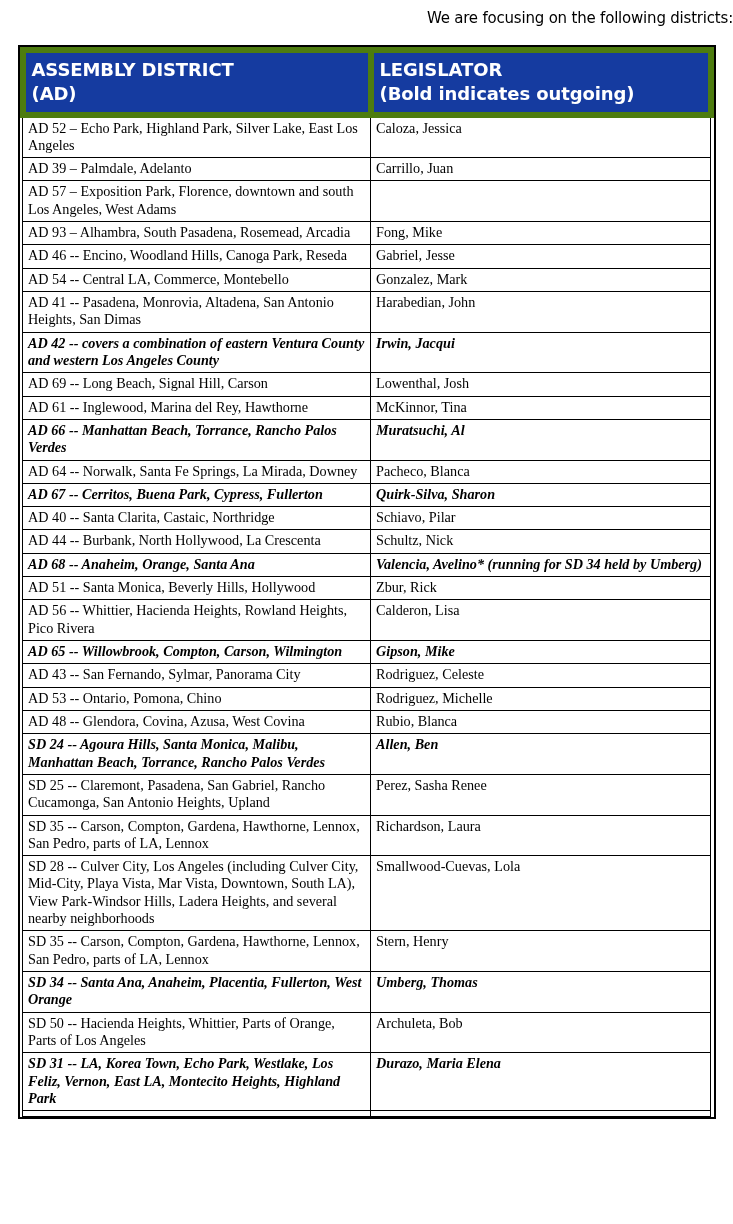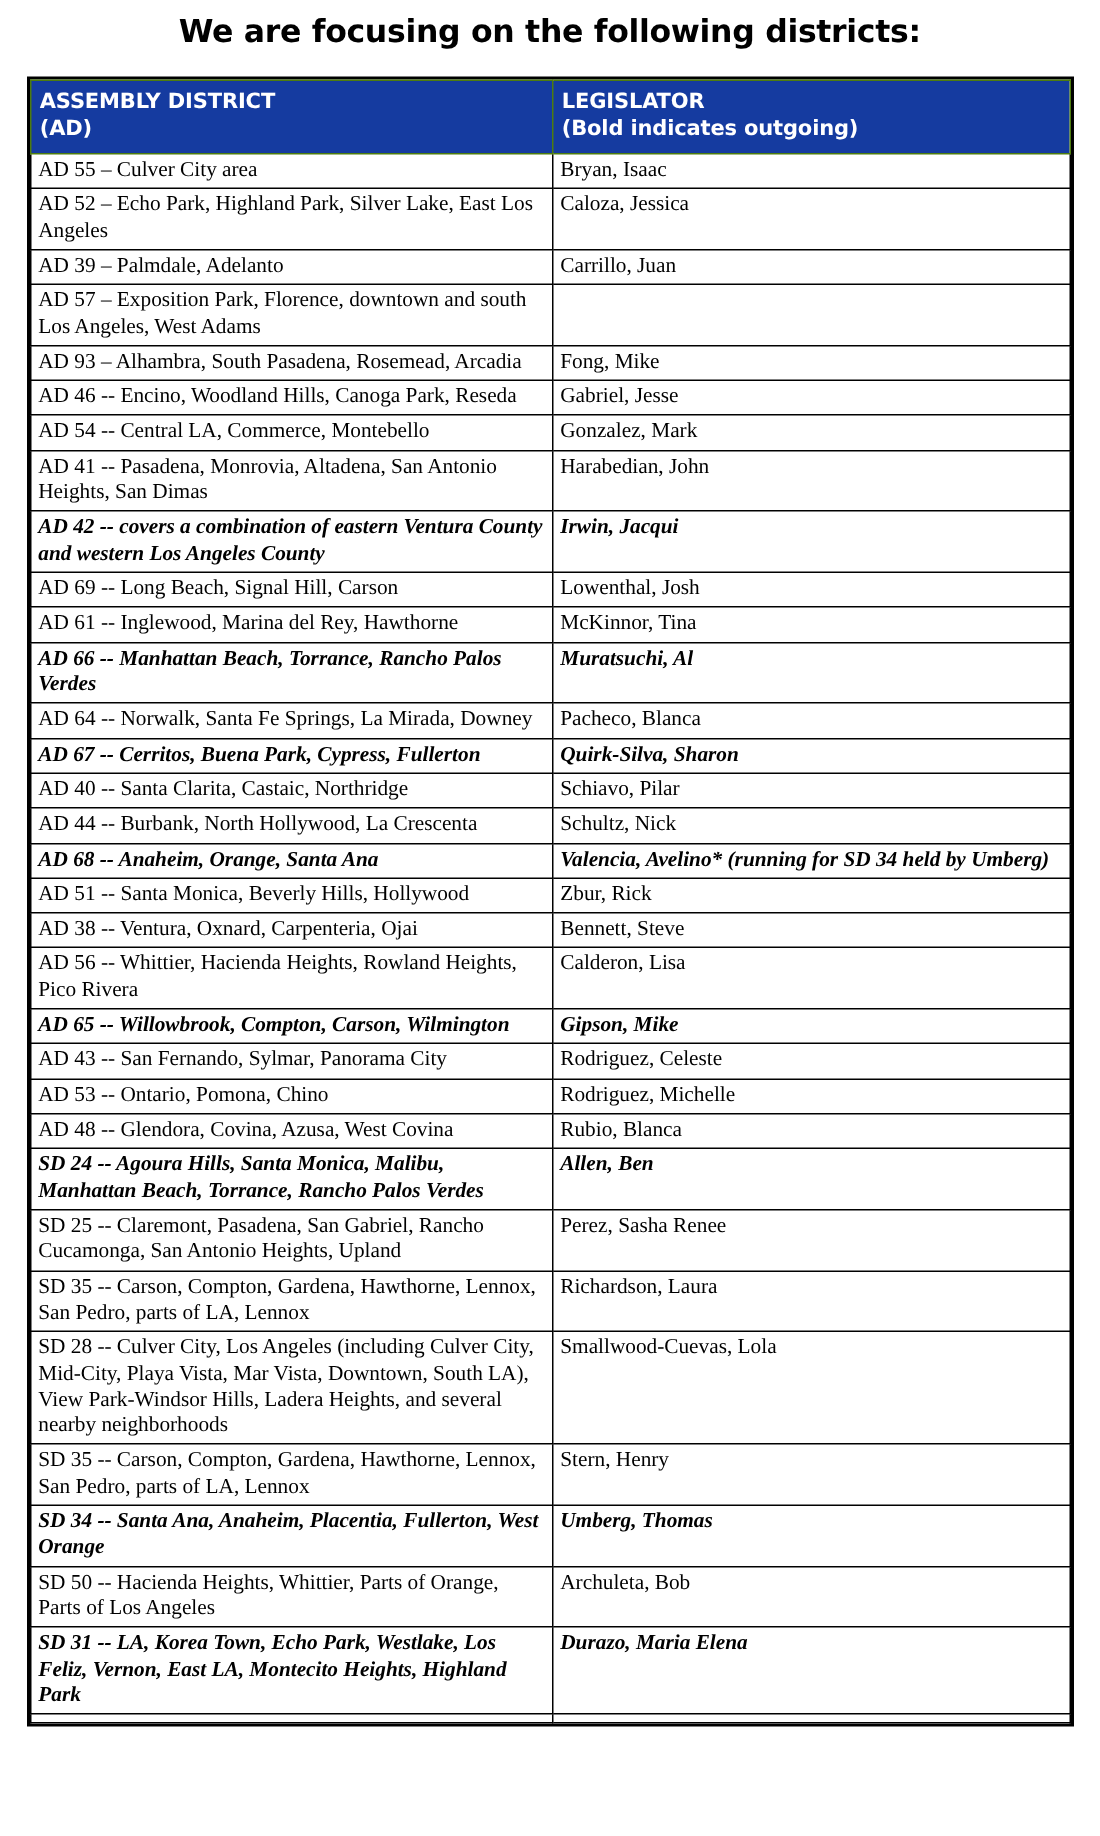--- a/index.html
+++ b/index.html
@@ -14,24 +14,24 @@
     color: #000000;
     overflow: hidden;
   }
   .page {
     position: relative;
     width: 733px;
     height: 1224px;
     box-sizing: border-box;
   }
   .doc-title {
-    text-align: center;
+    text-align: right;
     font-family: "DejaVu Sans", sans-serif;
-    font-weight: bold;
-    font-size: 21px;
+    font-weight: normal;
+    font-size: 15px;
     letter-spacing: -0.2px;
     margin: 0;
     padding-top: 9px;
     padding-bottom: 0;
     color: #000000;
   }
   .table-wrap {
     margin: 0 auto;
     width: 698px;
     margin-top: 18px;
@@ -44,26 +44,26 @@
     table-layout: fixed;
   }
   table.districts col.c-district { width: 348px; }
   table.districts col.c-legislator { width: auto; }
 
   tr.section-header th {
     background: #153ba0;
     color: #ffffff;
     font-family: "DejaVu Sans", sans-serif;
     font-weight: bold;
-    font-size: 14px;
+    font-size: 18px;
     line-height: 1.32;
     text-align: left;
     vertical-align: top;
     padding: 5px 6px 6px 6px;
-    border: 1px solid #4d7c0f;
+    border: 6px solid #4d7c0f;
     letter-spacing: -0.1px;
   }
   tr.section-header th .hdr-line2 {
     display: block;
   }
   tr.data-row td {
     border: 1px solid #000000;
     padding: 2px 5px 3px 5px;
     font-size: 14.2px;
     line-height: 1.22;
@@ -93,28 +93,20 @@
         <col class="c-district">
         <col class="c-legislator">
       </colgroup>
       <tbody id="table-body">
           <tr class="section-header">
             <th><span>ASSEMBLY DISTRICT</span><span class="hdr-line2">(AD)</span></th>
             <th><span>LEGISLATOR</span><span class="hdr-line2">(Bold indicates outgoing)</span></th>
           </tr>
           <tr class="data-row">
             <td>
-              <span class="cell-text">AD 55 – Culver City area</span>
-            </td>
-            <td>
-              <span class="cell-text">Bryan, Isaac</span>
-            </td>
-          </tr>
-          <tr class="data-row">
-            <td>
               <span class="cell-text">AD 52 – Echo Park, Highland Park, Silver Lake, East Los Angeles</span>
             </td>
             <td>
               <span class="cell-text">Caloza, Jessica</span>
             </td>
           </tr>
           <tr class="data-row">
             <td>
               <span class="cell-text">AD 39 – Palmdale, Adelanto</span>
             </td>
@@ -233,28 +225,20 @@
             <td>
               <span class="cell-text">Valencia, Avelino* (running for SD 34 held by Umberg)</span>
             </td>
           </tr>
           <tr class="data-row">
             <td>
               <span class="cell-text">AD 51 -- Santa Monica, Beverly Hills, Hollywood</span>
             </td>
             <td>
               <span class="cell-text">Zbur, Rick</span>
-            </td>
-          </tr>
-          <tr class="data-row">
-            <td>
-              <span class="cell-text">AD 38 -- Ventura, Oxnard, Carpenteria, Ojai</span>
-            </td>
-            <td>
-              <span class="cell-text">Bennett, Steve</span>
             </td>
           </tr>
           <tr class="data-row">
             <td>
               <span class="cell-text">AD 56 -- Whittier, Hacienda Heights, Rowland Heights, Pico Rivera</span>
             </td>
             <td>
               <span class="cell-text">Calderon, Lisa</span>
             </td>
           </tr>

